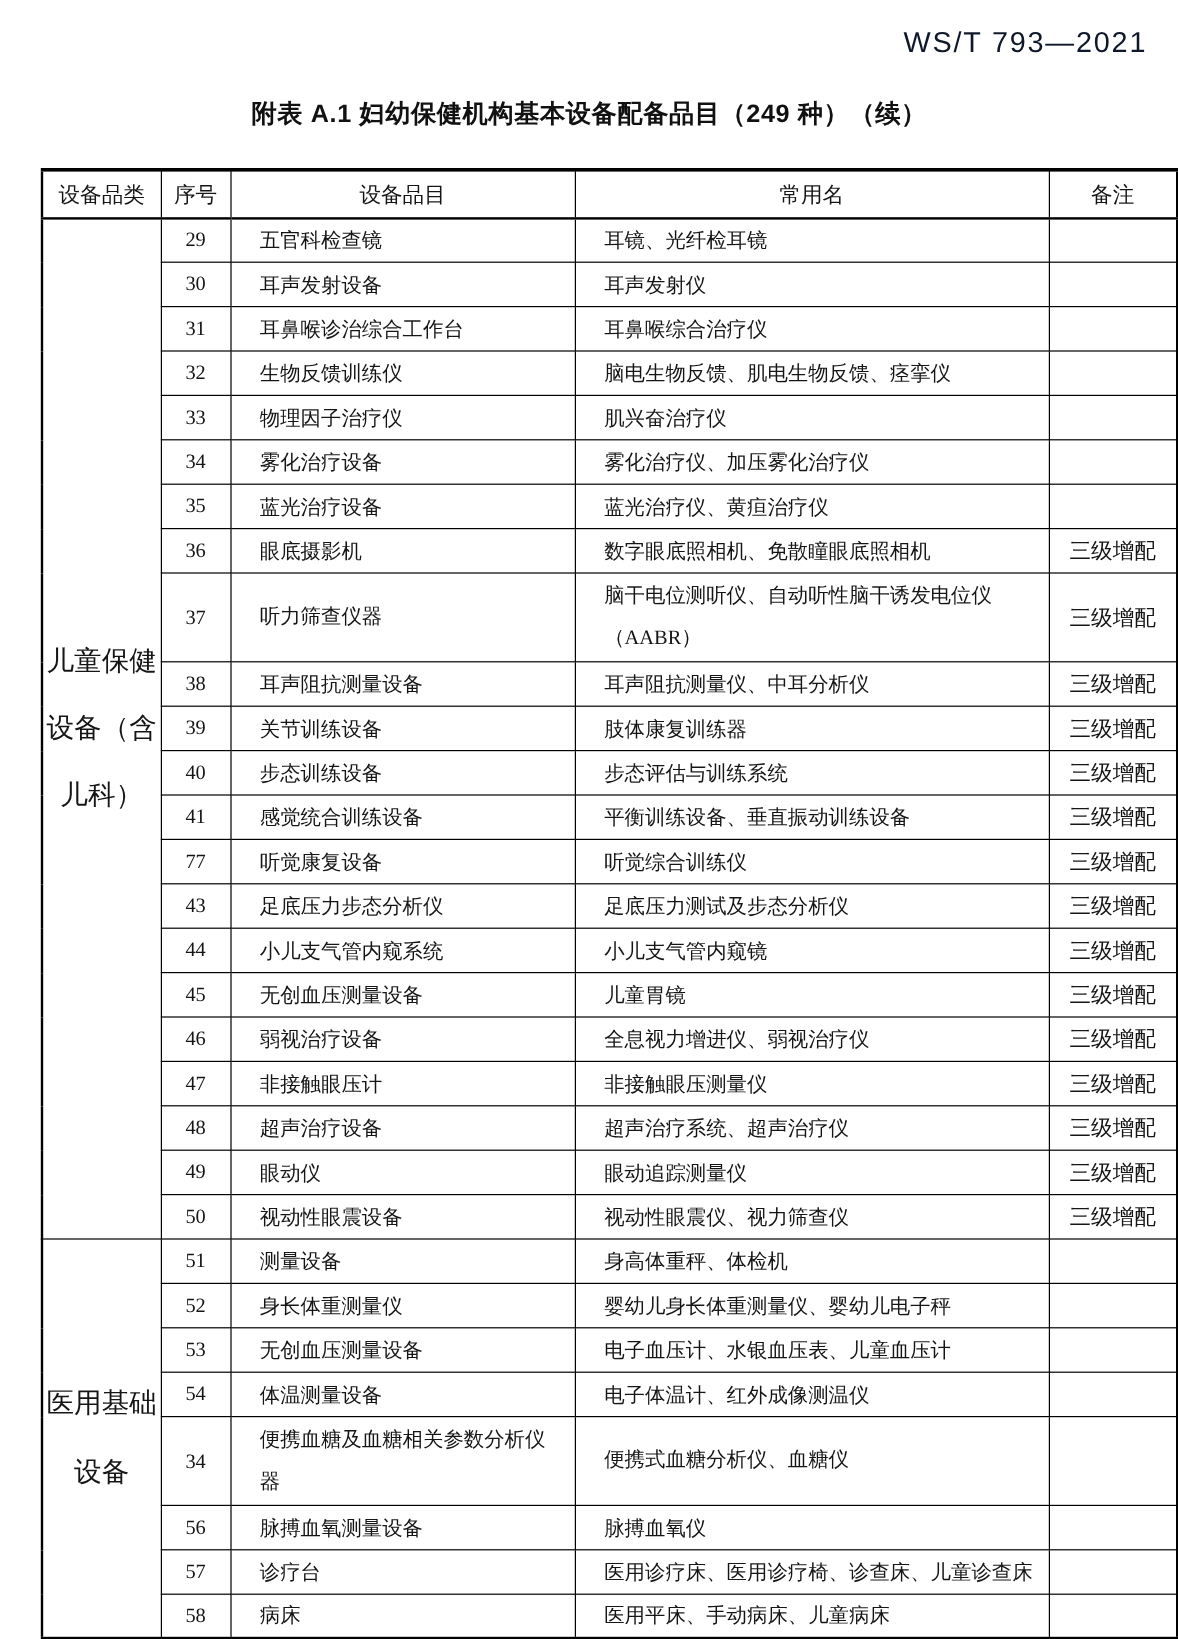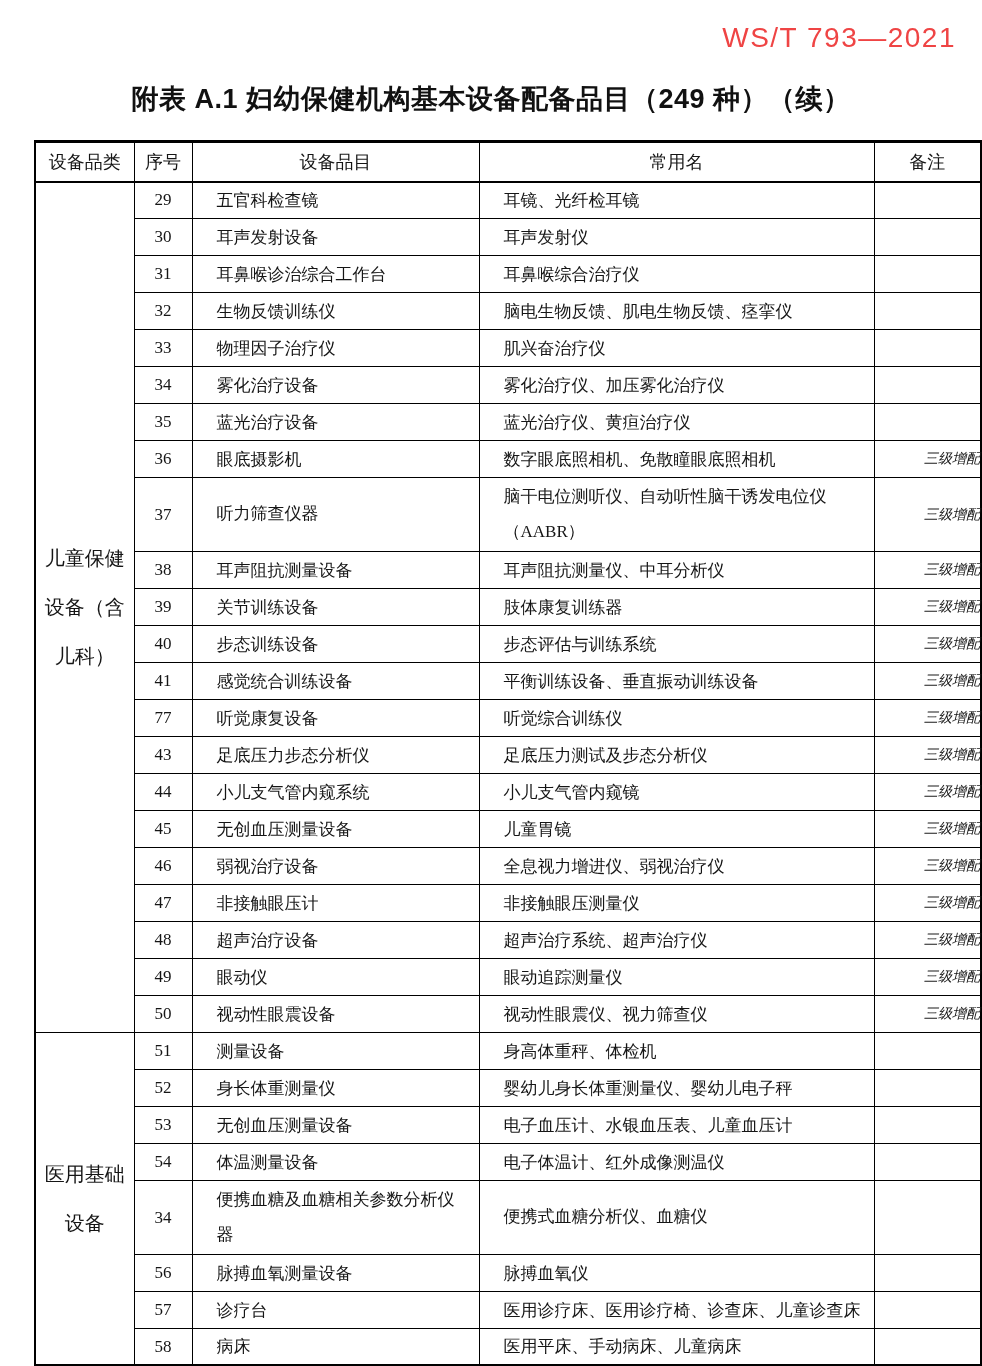--- a/index.html
+++ b/index.html
@@ -5,56 +5,56 @@
   * { margin:0; padding:0; box-sizing:border-box; }
   html,body { background:#ffffff; }
   body {
     width:982px; height:1366px; position:relative; overflow:hidden;
     font-family:"Liberation Serif","DejaVu Serif",serif;
     color:#151515;
   }
   .doc-number {
     position:absolute; top:22px; right:26px;
     font-family:"Liberation Sans","DejaVu Sans",sans-serif;
-    font-size:28px; letter-spacing:1.5px; color:#ef4444;
+    font-size:24px; letter-spacing:1.5px; color:#0f172a;
   }
   .page-title {
     position:absolute; top:81px; left:0; width:100%;
     text-align:center;
     font-family:"Liberation Sans","DejaVu Sans",sans-serif;
-    font-weight:bold; font-size:27px; letter-spacing:0.5px; color:#111;
+    font-weight:bold; font-size:21px; letter-spacing:0.5px; color:#111;
   }
   table.equip {
     position:absolute; top:140px; left:34px; width:946px;
     border-collapse:collapse; table-layout:fixed;
     font-size:17px;
   }
   table.equip { border:2px solid #000; border-top:3px solid #000; border-bottom:3px solid #000; }
   .equip th, .equip td { border:1px solid #000; vertical-align:middle; }
   .equip thead th {
     height:40px; font-weight:normal; font-size:18px; text-align:center;
     border-bottom:2.5px solid #000;
   }
   .equip tbody td { height:37px; }
   .equip tr.tall td { height:74px;margin-left:35px; }
   .col-cat   { width:99px; }
   .col-seq   { width:58px; }
   .col-item  { width:287px; }
   .col-common{ width:395px; }
   .col-remark{ width:107px; }
   .equip td.cat {
-    text-align:center; font-size:20px; line-height:2.45; vertical-align:middle;
+    text-align:center; font-size:23px; line-height:2.45; vertical-align:middle;
   }
   .equip td.seq { text-align:center; }
   .equip td.item, .equip td.common {
     text-align:left; padding-left:24px; padding-right:8px;
     white-space:pre-line;
   }
   .equip tr.tall td.item, .equip tr.tall td.common { line-height:2.05; }
-  .equip td.remark { text-align:right; font-size:14px;font-style:italic; }
+  .equip td.remark { text-align:center; font-size:18px; }
 </style>
 </head>
 <body>
 
 <div class="doc-number">WS/T 793—2021</div>
 <div class="page-title">附表 A.1 妇幼保健机构基本设备配备品目（249 种）（续）</div>
 
 <table class="equip">
   <colgroup>
     <col class="col-cat">

